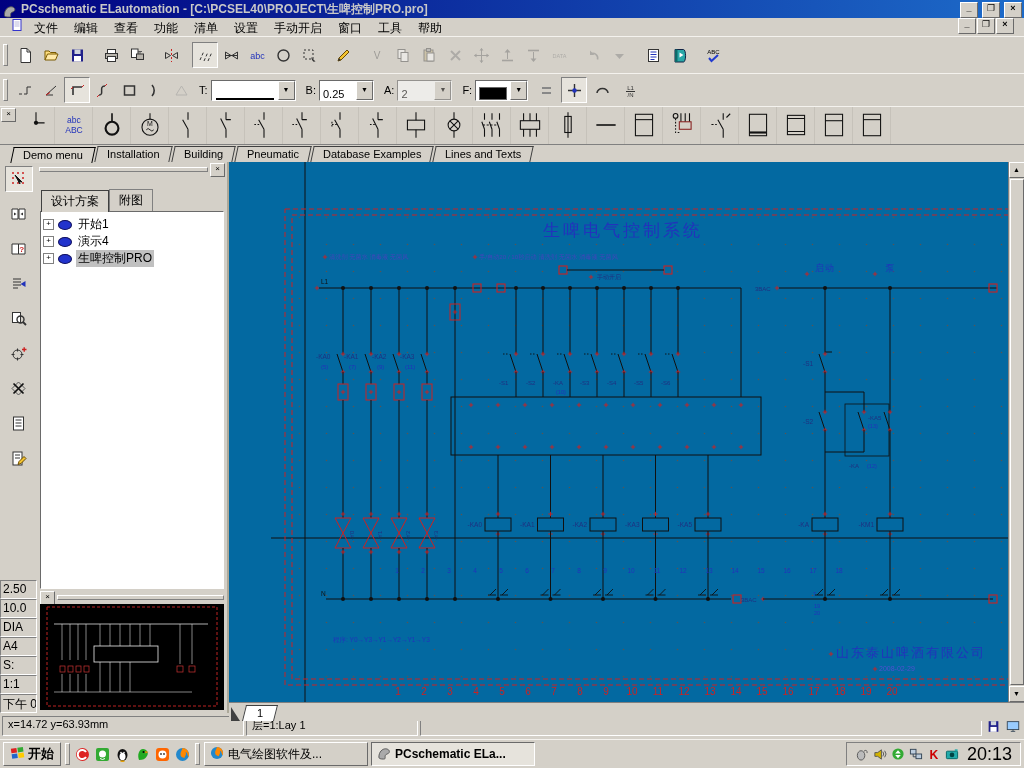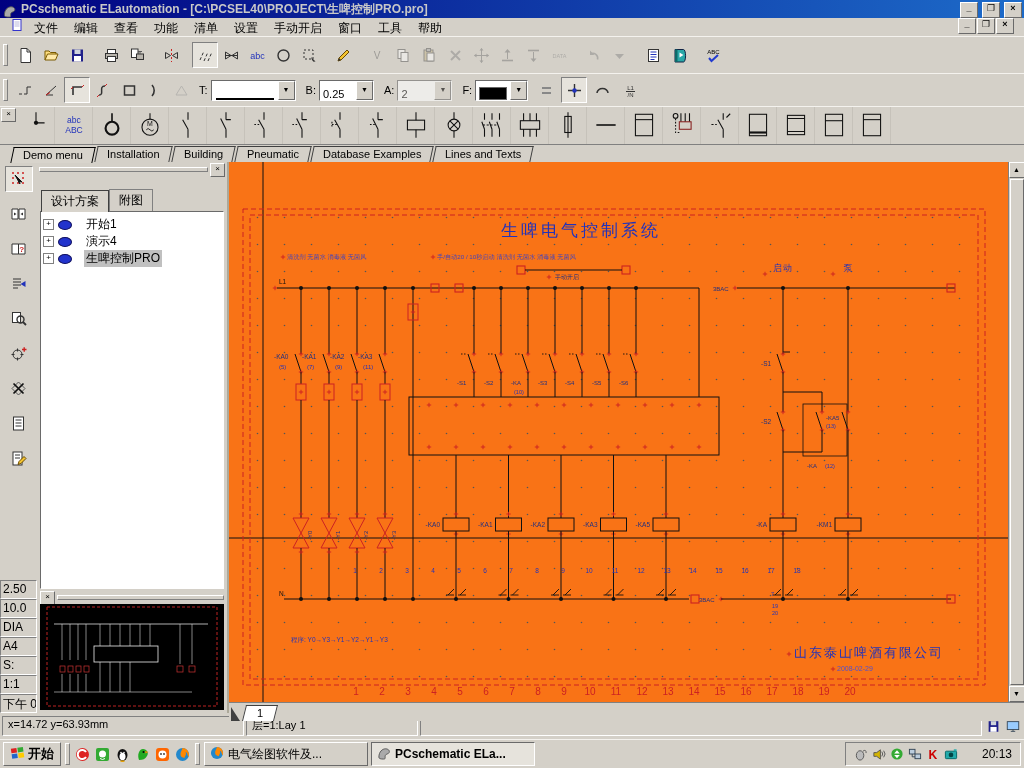--- a/index.html
+++ b/index.html
@@ -52,28 +52,28 @@
   .leftpanel{width:190px;flex:none;display:flex;flex-direction:column;border-right:2px solid #aca899;}
   .phead{height:11px;display:flex;align-items:center;margin:2px 2px 0 2px;}
   .phead .gripbar{flex:1;height:3px;border:1px solid;border-color:#fff #808080 #808080 #fff;margin-right:2px;}
   .ptabs2{display:flex;padding:2px 2px 0 4px;gap:0;}
   .ptab2{padding:2px 9px;font-size:12px;border:1px solid #808080;border-bottom:none;background:#d4d0c8;margin-top:12px;}
   .ptab2.active{background:#d8d4cc;border-color:#404040;font-weight:normal;position:relative;top:1px;}
   .tree{flex:1;background:#fff;border:1px solid;border-color:#6a6a6a #fff #fff #6a6a6a;margin:0 3px;overflow:hidden;padding:4px 2px;}
   .trow{display:flex;align-items:center;height:17px;gap:4px;font-size:12px;}
   .expander{width:9px;height:9px;border:1px solid #808080;background:#fff;font-size:8px;line-height:7px;text-align:center;flex:none;}
   .bluedot{width:12px;height:8px;background:#2233cc;border-radius:50%;border:1px solid #101060;flex:none;}
-  .trow .lbl{padding:0 2px;white-space:nowrap;margin-left:8px;}
+  .trow .lbl{padding:0 2px;white-space:nowrap;}
   .trow.sel .lbl{background:#c0c0c0;}
   .prevhead{height:11px;display:flex;align-items:center;margin:3px 3px 0 3px;}
   .preview{height:106px;margin:1px 3px 3px 3px;background:#000;flex:none;}
   .preview svg{display:block;width:100%;height:100%;}
   
   .canvaswrap{flex:1;position:relative;background:#fff;min-width:0;display:flex;flex-direction:column;}
-  .drawarea{position:relative;height:540px;flex:none;background:#f97316;overflow:hidden;}
+  .drawarea{position:relative;height:540px;flex:none;background:#0369a1;overflow:hidden;padding-left:42px;}
   .drawarea svg{display:block;}
   .vscroll{position:absolute;right:0;top:0;width:15px;height:540px;background:#d4d0c8;border-left:1px solid #808080;display:flex;flex-direction:column;justify-content:space-between;align-items:center;}
   .sbtn{width:14px;height:14px;font-size:7px;line-height:13px;text-align:center;}
   .sthumb{width:12px;flex:1;margin:1px 0;background:#d4d0c8;border:1px solid;border-color:#fff #6a6a6a #6a6a6a #fff;}
   .pagetabs{height:18px;background:#d4d0c8;border-top:1px solid #808080;display:flex;align-items:flex-end;padding-left:2px;flex:none;}
   .corner{width:0;height:0;border-left:9px solid #404040;border-top:14px solid transparent;margin-right:4px;}
   .pagetab1{padding:1px 12px 2px 12px;background:#fff;border:1px solid #404040;border-bottom:none;font-size:11px;transform:skewX(-14deg);}
   .pagetab1 span{display:inline-block;transform:skewX(14deg);}
   
   .statusbar{height:22px;display:flex;gap:2px;padding:2px;flex:none;align-items:center;}
@@ -83,21 +83,21 @@
   
   .taskbar{height:28px;border-top:1px solid #f4f2ee;display:flex;align-items:center;gap:4px;padding:0 3px;flex:none;}
   .startbtn{height:22px;display:flex;align-items:center;gap:3px;padding:0 6px;font-weight:bold;font-size:13px;flex:none;}
   .tsep{width:3px;height:20px;border:1px solid;border-color:#fff #808080 #808080 #fff;flex:none;}
   .ql{display:flex;gap:3px;align-items:center;flex:none;}
   .qlbtn{width:17px;height:17px;display:flex;align-items:center;justify-content:center;}
   .task{width:152px;height:22px;display:flex;align-items:center;gap:4px;padding:0 5px;font-size:12px;white-space:nowrap;overflow:hidden;flex:none;}
   .task.active{border-color:#6a6a6a #fff #fff #6a6a6a;background:#e6e3dc;font-weight:bold;}
   .tray{margin-left:auto;height:22px;display:flex;align-items:center;gap:3px;padding:0 8px;border:1px solid;border-color:#808080 #fff #fff #808080;flex:none;}
   .trico{width:15px;height:15px;display:flex;align-items:center;justify-content:center;}
-  .clock{font-size:12px;margin-left:20px;}
+  .clock{font-size:18px;margin-left:4px;}
 </style>
 </head>
 <body>
 
 <div class="window">
 
   <div class="titlebar">
     <span class="ticon" id="app-ticon"><svg width="15" height="14" viewBox="0 0 15 15">
           <path d="M2 12C2 6 6 3 9 3s5 2 4 4-3 1-4 3 1 4-2 4-5-.5-5-2z" fill="#aaa" stroke="#555"></path>
         </svg></span>

